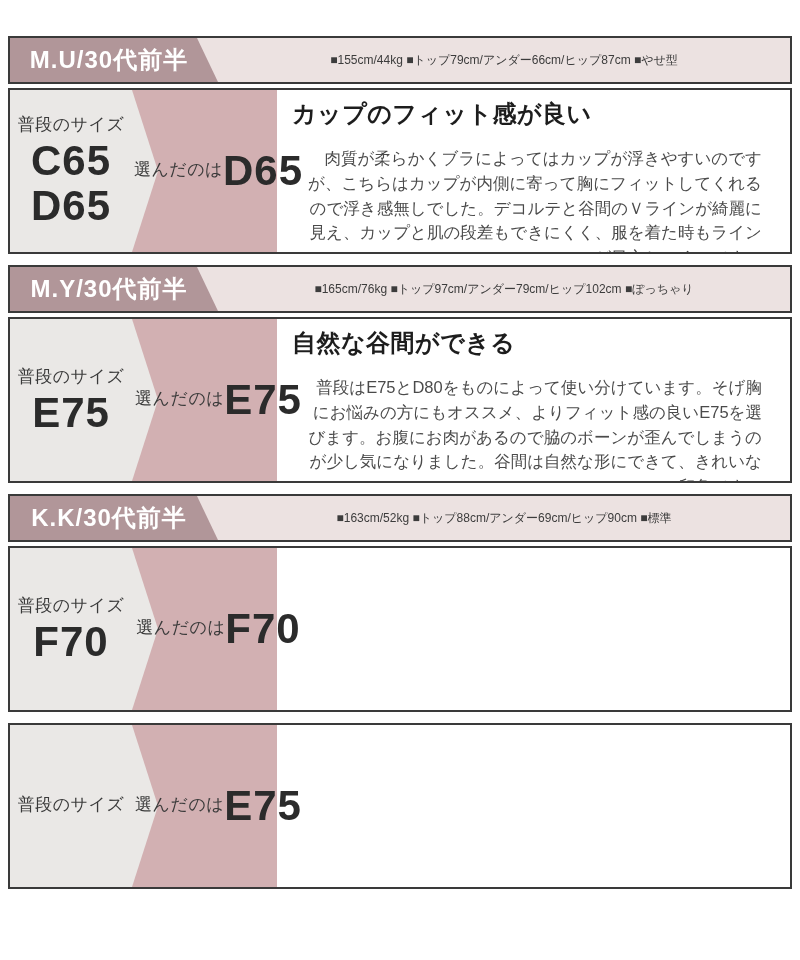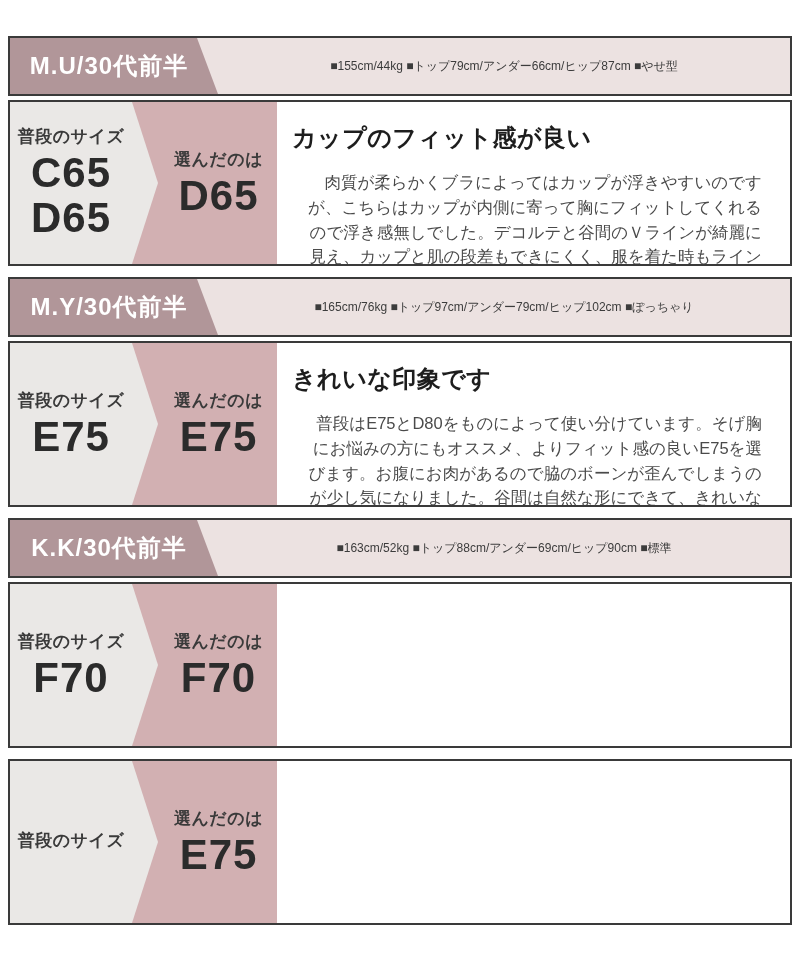--- a/index.html
+++ b/index.html
@@ -8,21 +8,21 @@
     font-family:"Liberation Sans","DejaVu Sans",sans-serif;
     -webkit-font-smoothing:antialiased;
   }
   .wrap { padding:36px 8px 0 8px; }
 
   section.review { margin:0; }
   section.review + section.review { margin-top:11px; }
 
   
   .hdr {
-    position:relative; height:60px; box-sizing:border-box;
+    position:relative; height:48px; box-sizing:border-box;
     border:2px solid #3a3a3a; background:#ece2e1; margin-bottom:4px;
     overflow:hidden;
   }
   .hdr-slash {
     position:absolute; left:0; top:0; bottom:0; width:215px;
     background:#b19699;
     clip-path:polygon(0 0, 187px 0, 208px 100%, 0 100%);
   }
   .hdr-name {
     position:absolute; left:8px; top:0; bottom:0; width:182px;
@@ -45,32 +45,32 @@
   .size-panel { position:relative; width:267px; flex:none; background:#d2b0b2; }
   .usual {
     position:absolute; left:0; top:0; bottom:0; width:150px;
     background:#eae8e6;
     clip-path:polygon(0 0, 122px 0, 148px 50%, 122px 100%, 0 100%);
     display:flex; flex-direction:column; align-items:center; justify-content:center;
     padding-right:28px; box-sizing:border-box;
   }
   .chosen {
     position:absolute; left:150px; right:0; top:0; bottom:0;
-    display:flex; flex-direction:column; align-items:center; justify-content:center;
+    display:flex; flex-direction:row; align-items:center; justify-content:center;
   }
   .size-label {
-    font-size:17px; font-weight:700; color:#3a3a3a;
+    font-size:17px; font-weight:400; color:#3a3a3a;
     letter-spacing:0.5px; white-space:nowrap; margin-bottom:3px;
   }
   .size-value {
     font-size:42px; font-weight:bold; color:#2b2b2b;
     line-height:1.06; letter-spacing:1px;
   }
 
-  .text-panel { flex:1; padding:20px 12px 0 15px; overflow:hidden; }
+  .text-panel { flex:1; padding:8px 12px 0 15px; overflow:hidden; }
   .review-title {
     margin:0 0 4px 0; font-size:24px; font-weight:bold;
     color:#1d1d1d; letter-spacing:0.5px; white-space:nowrap;
   }
   .review-text {
     margin:16px; font-size:16.5px; line-height:1.5; color:#4a4a4a;
     text-align:right;
   }
 </style>
 </head>
@@ -115,21 +115,21 @@
           <div class="size-label">普段のサイズ</div>
           <div class="size-value">E75</div>
           <div class="size-value"></div>
         </div>
         <div class="chosen">
           <div class="size-label">選んだのは</div>
           <div class="size-value">E75</div>
         </div>
       </div>
       <div class="text-panel">
-        <h3 class="review-title">きれいな印象です</h3>
+        <h3 class="review-title">自然な谷間ができる</h3>
         <p class="review-text">普段はE75とD80をものによって使い分けています。そげ胸にお悩みの方にもオススメ、よりフィット感の良いE75を選びます。お腹にお肉があるので脇のボーンが歪んでしまうのが少し気になりました。谷間は自然な形にできて、きれいな印象です。</p>
       </div>
     </div>
   </section>
 
   <section class="review">
     <div class="hdr">
       <div class="hdr-slash"></div>
       <div class="hdr-name">K.K/30代前半</div>
       <div class="hdr-stats">■163cm/52kg ■トップ88cm/アンダー69cm/ヒップ90cm ■標準</div>

